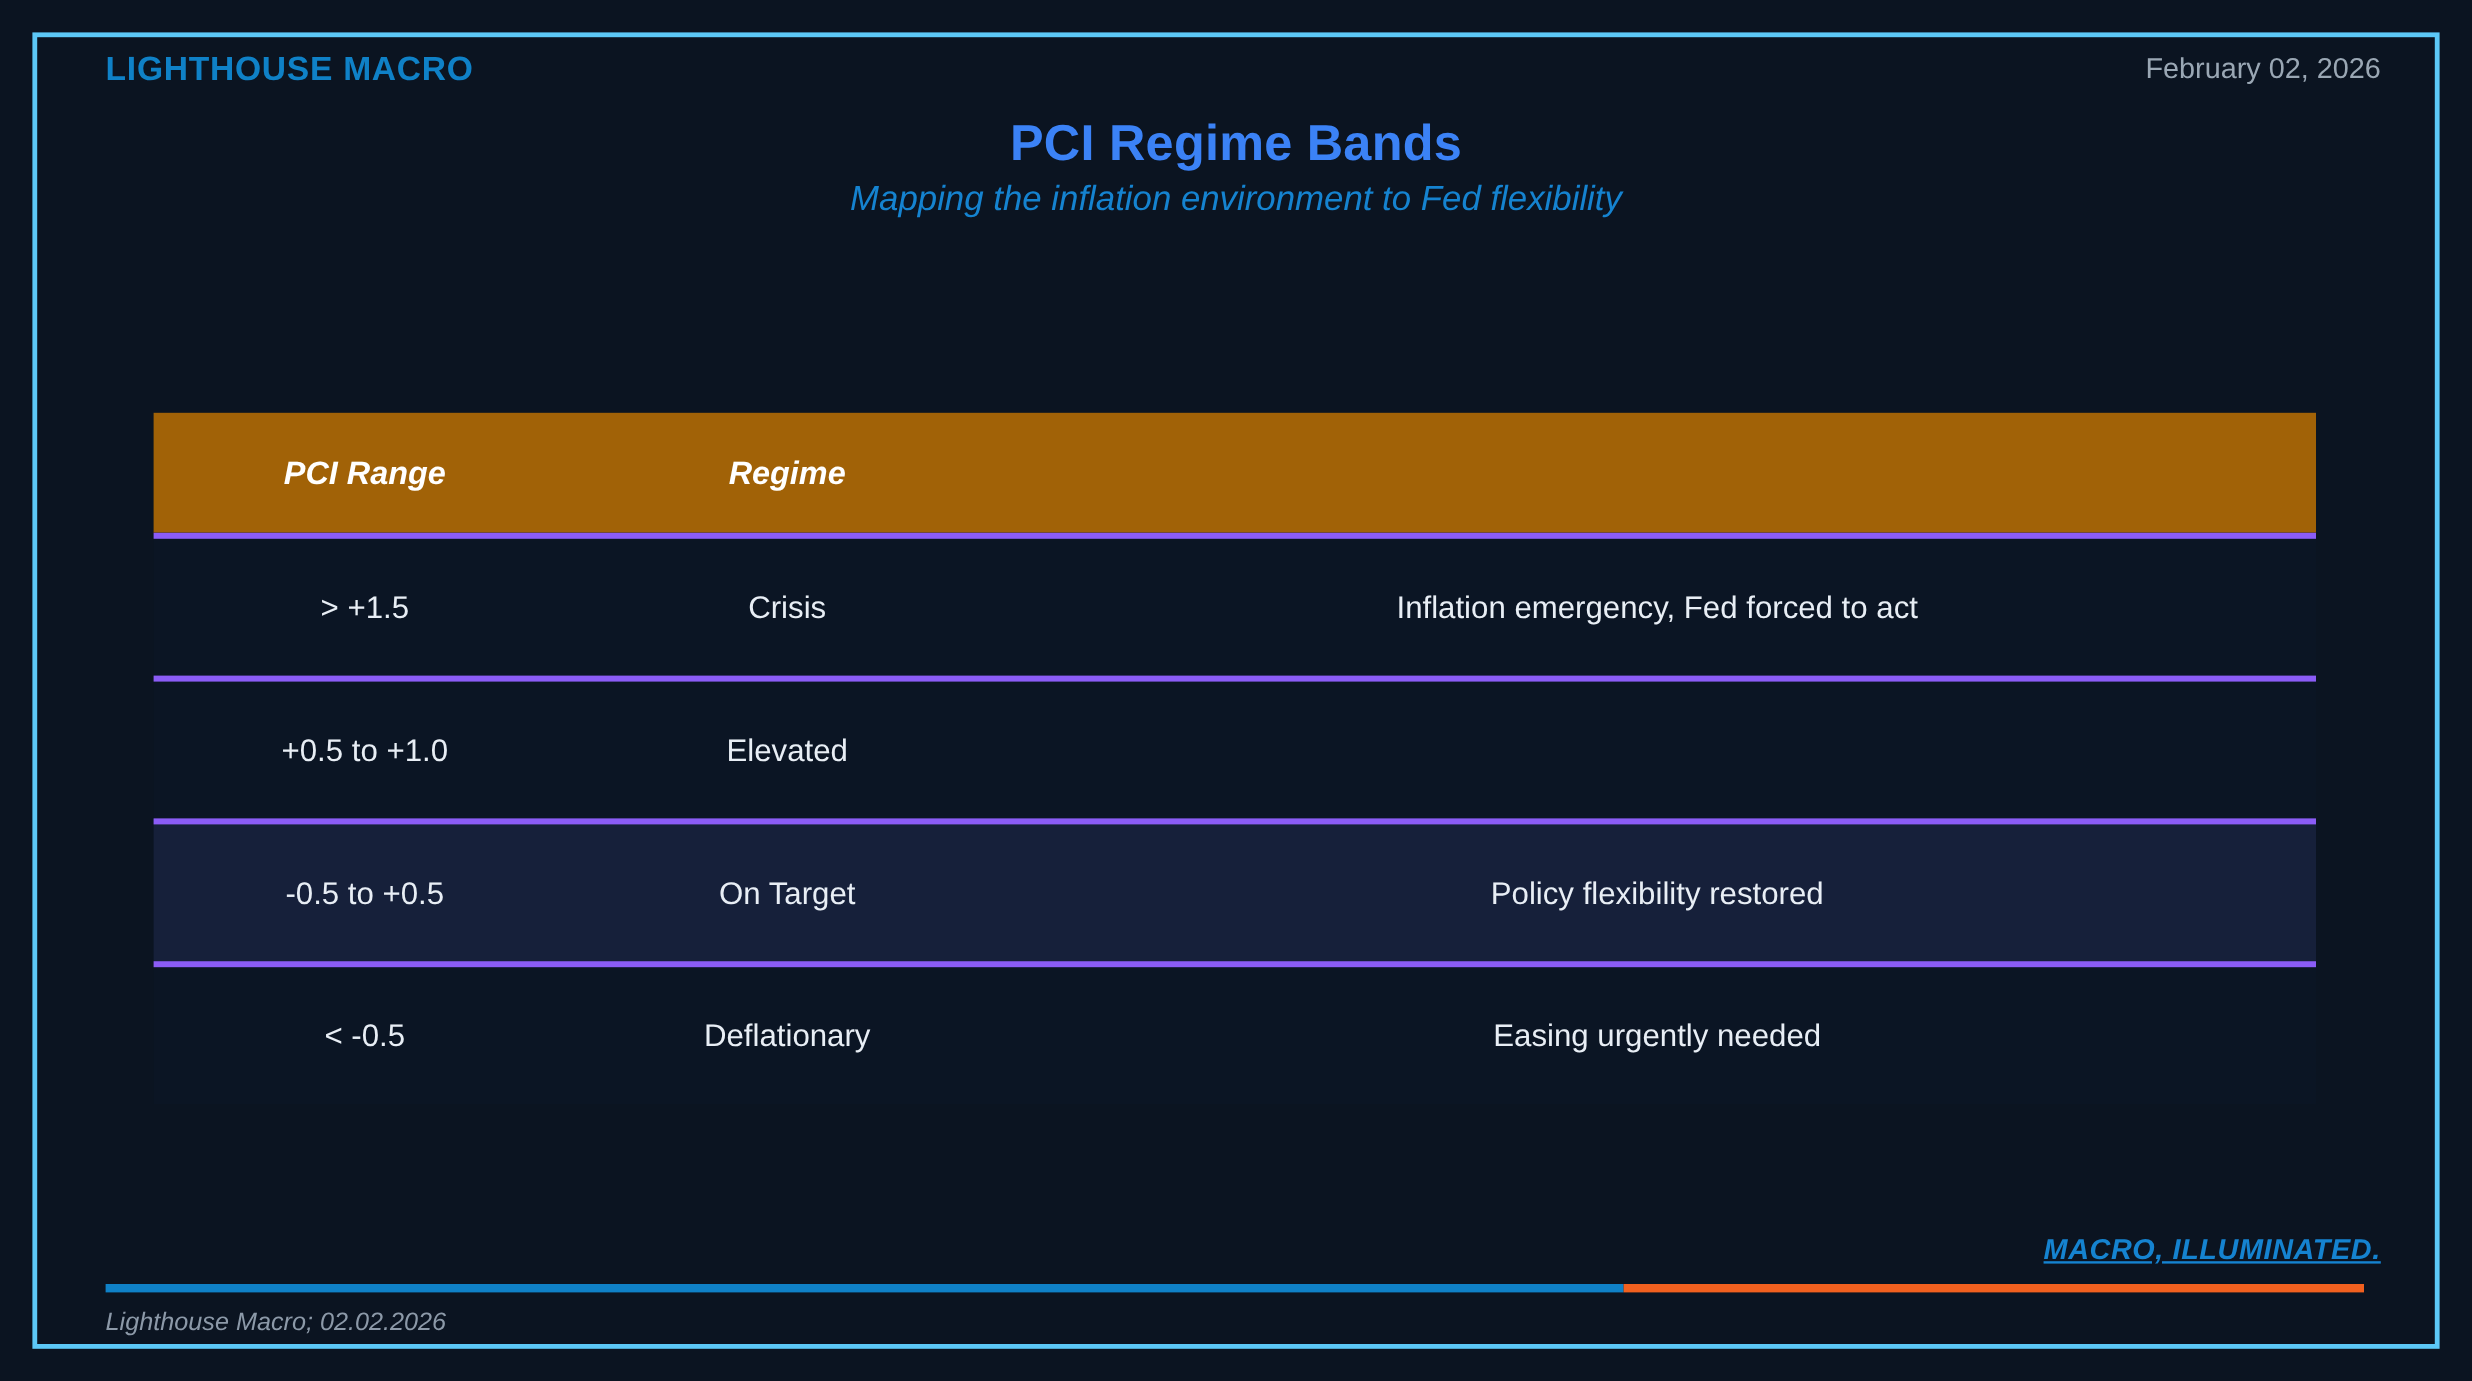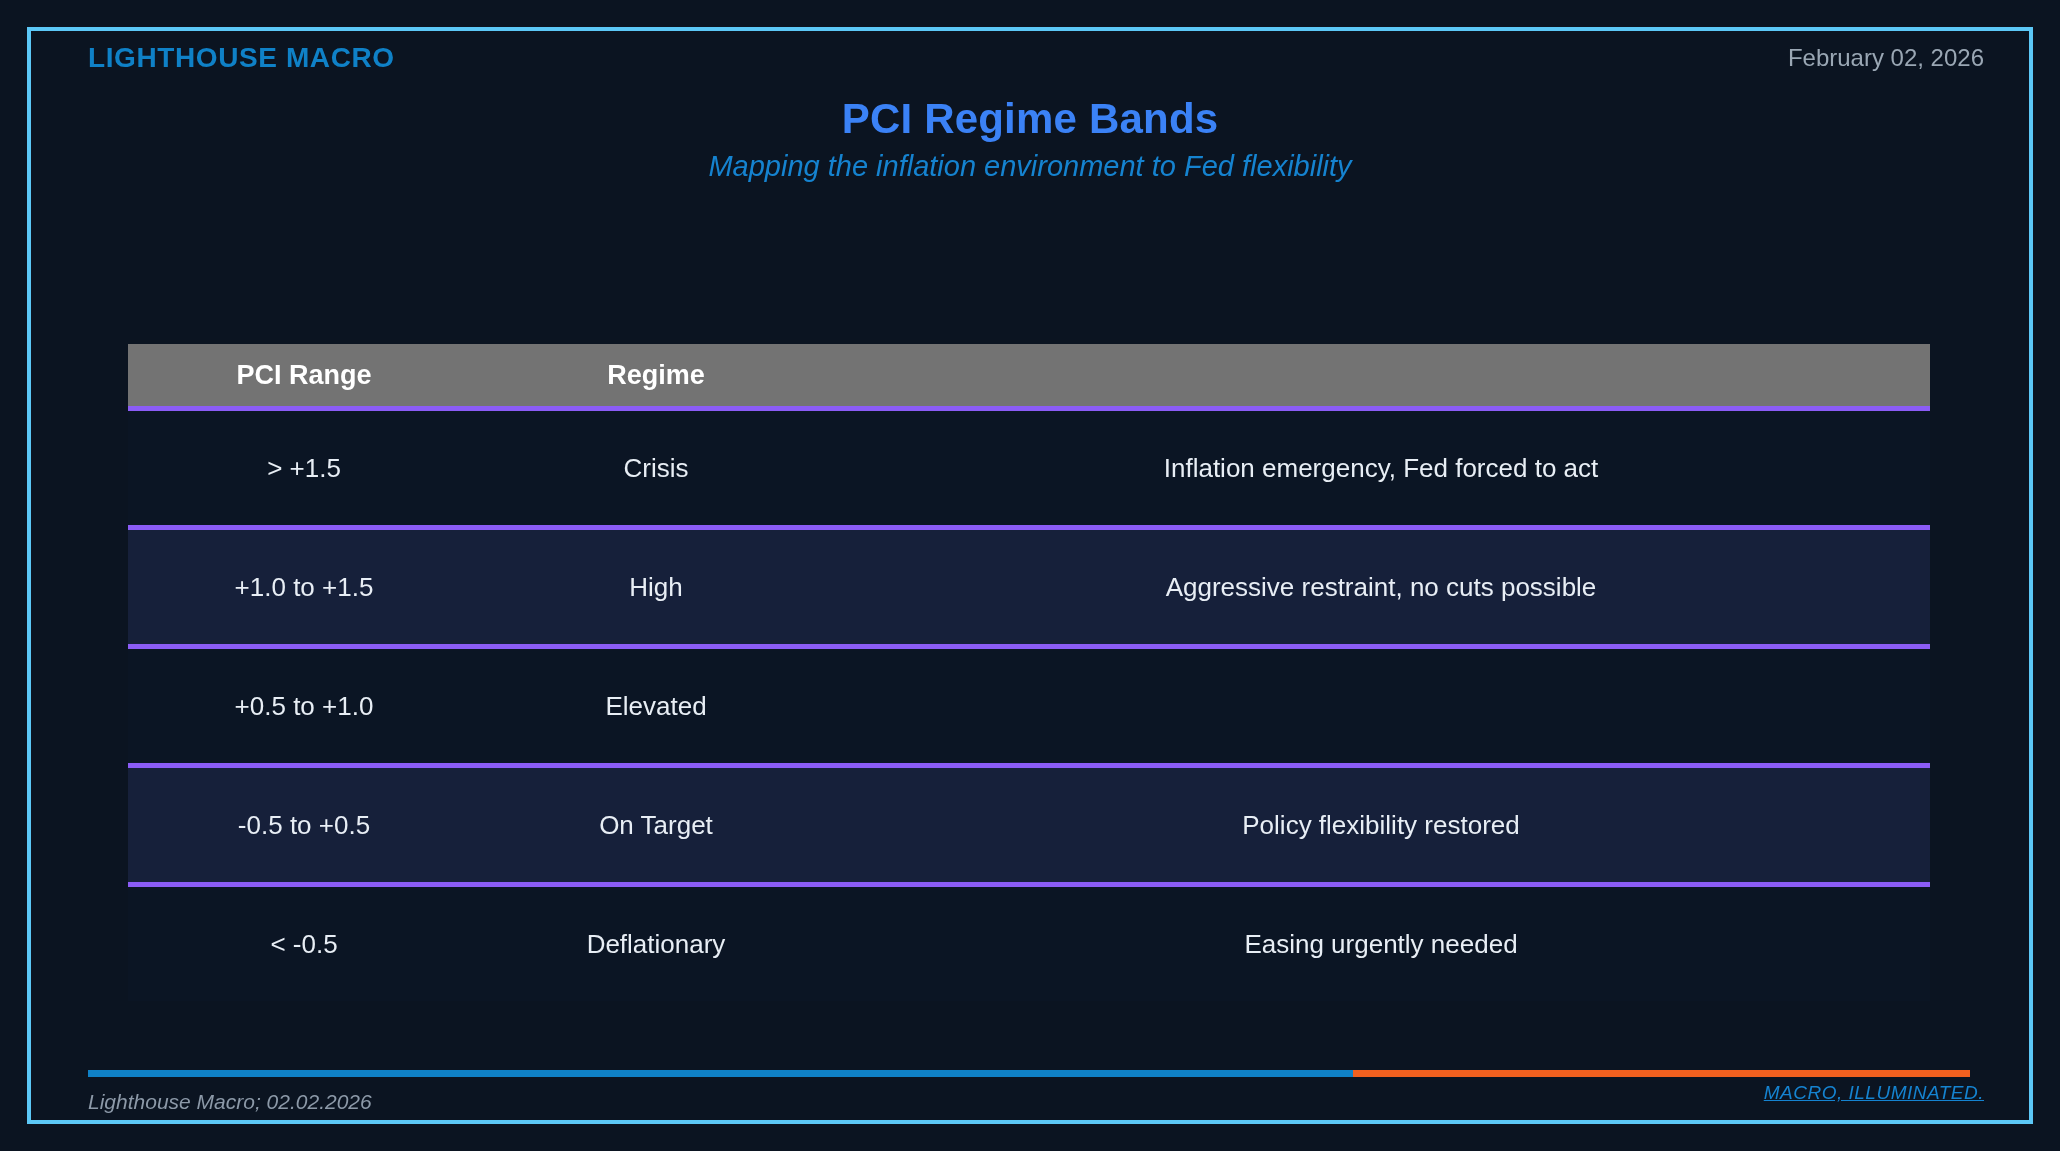--- a/index.html
+++ b/index.html
@@ -78,22 +78,23 @@
   
   .table {
     position: absolute;
     left: 128px;
     top: 344px;
     width: 1802px;
   }
   .thead {
     display: flex;
     align-items: center;
-    height: 62px;
-    background: #737373;
+    height: 100px;
+    background: #a16207;
+    font-style: italic;
   }
   .thead .cell {
     font-size: 27px;
     font-weight: bold;
     color: #ffffff;
     text-align: center;
   }
 
   .rows { display: block; }
 
@@ -132,23 +133,23 @@
     position: absolute;
     left: 88px;
     top: 1090px;
     font-size: 21px;
     font-style: italic;
     color: #8c99a8;
   }
   .footer-right {
     position: absolute;
     right: 76px;
-    top: 1082px;
-    font-size: 19px;
-    font-weight: normal;
+    top: 1028px;
+    font-size: 24px;
+    font-weight: bold;
     font-style: italic;
     color: #1583d0;
     text-decoration: underline;
     letter-spacing: 0.5px;
   }
 </style>
 </head>
 <body>
 
 <div class="slide">
@@ -165,25 +166,20 @@
     <div class="thead">
       <div class="cell col-range">PCI Range</div>
       <div class="cell col-regime">Regime</div>
     </div>
     <div class="rows">
       <div class="row odd">
         <div class="cell col-range">&gt; +1.5</div>
         <div class="cell col-regime">Crisis</div>
         <div class="cell col-interp">Inflation emergency, Fed forced to act</div>
       </div>
-      <div class="row even">
-        <div class="cell col-range">+1.0 to +1.5</div>
-        <div class="cell col-regime">High</div>
-        <div class="cell col-interp">Aggressive restraint, no cuts possible</div>
-      </div>
       <div class="row odd">
         <div class="cell col-range">+0.5 to +1.0</div>
         <div class="cell col-regime">Elevated</div>
       </div>
       <div class="row even">
         <div class="cell col-range">-0.5 to +0.5</div>
         <div class="cell col-regime">On Target</div>
         <div class="cell col-interp">Policy flexibility restored</div>
       </div>
       <div class="row odd">

